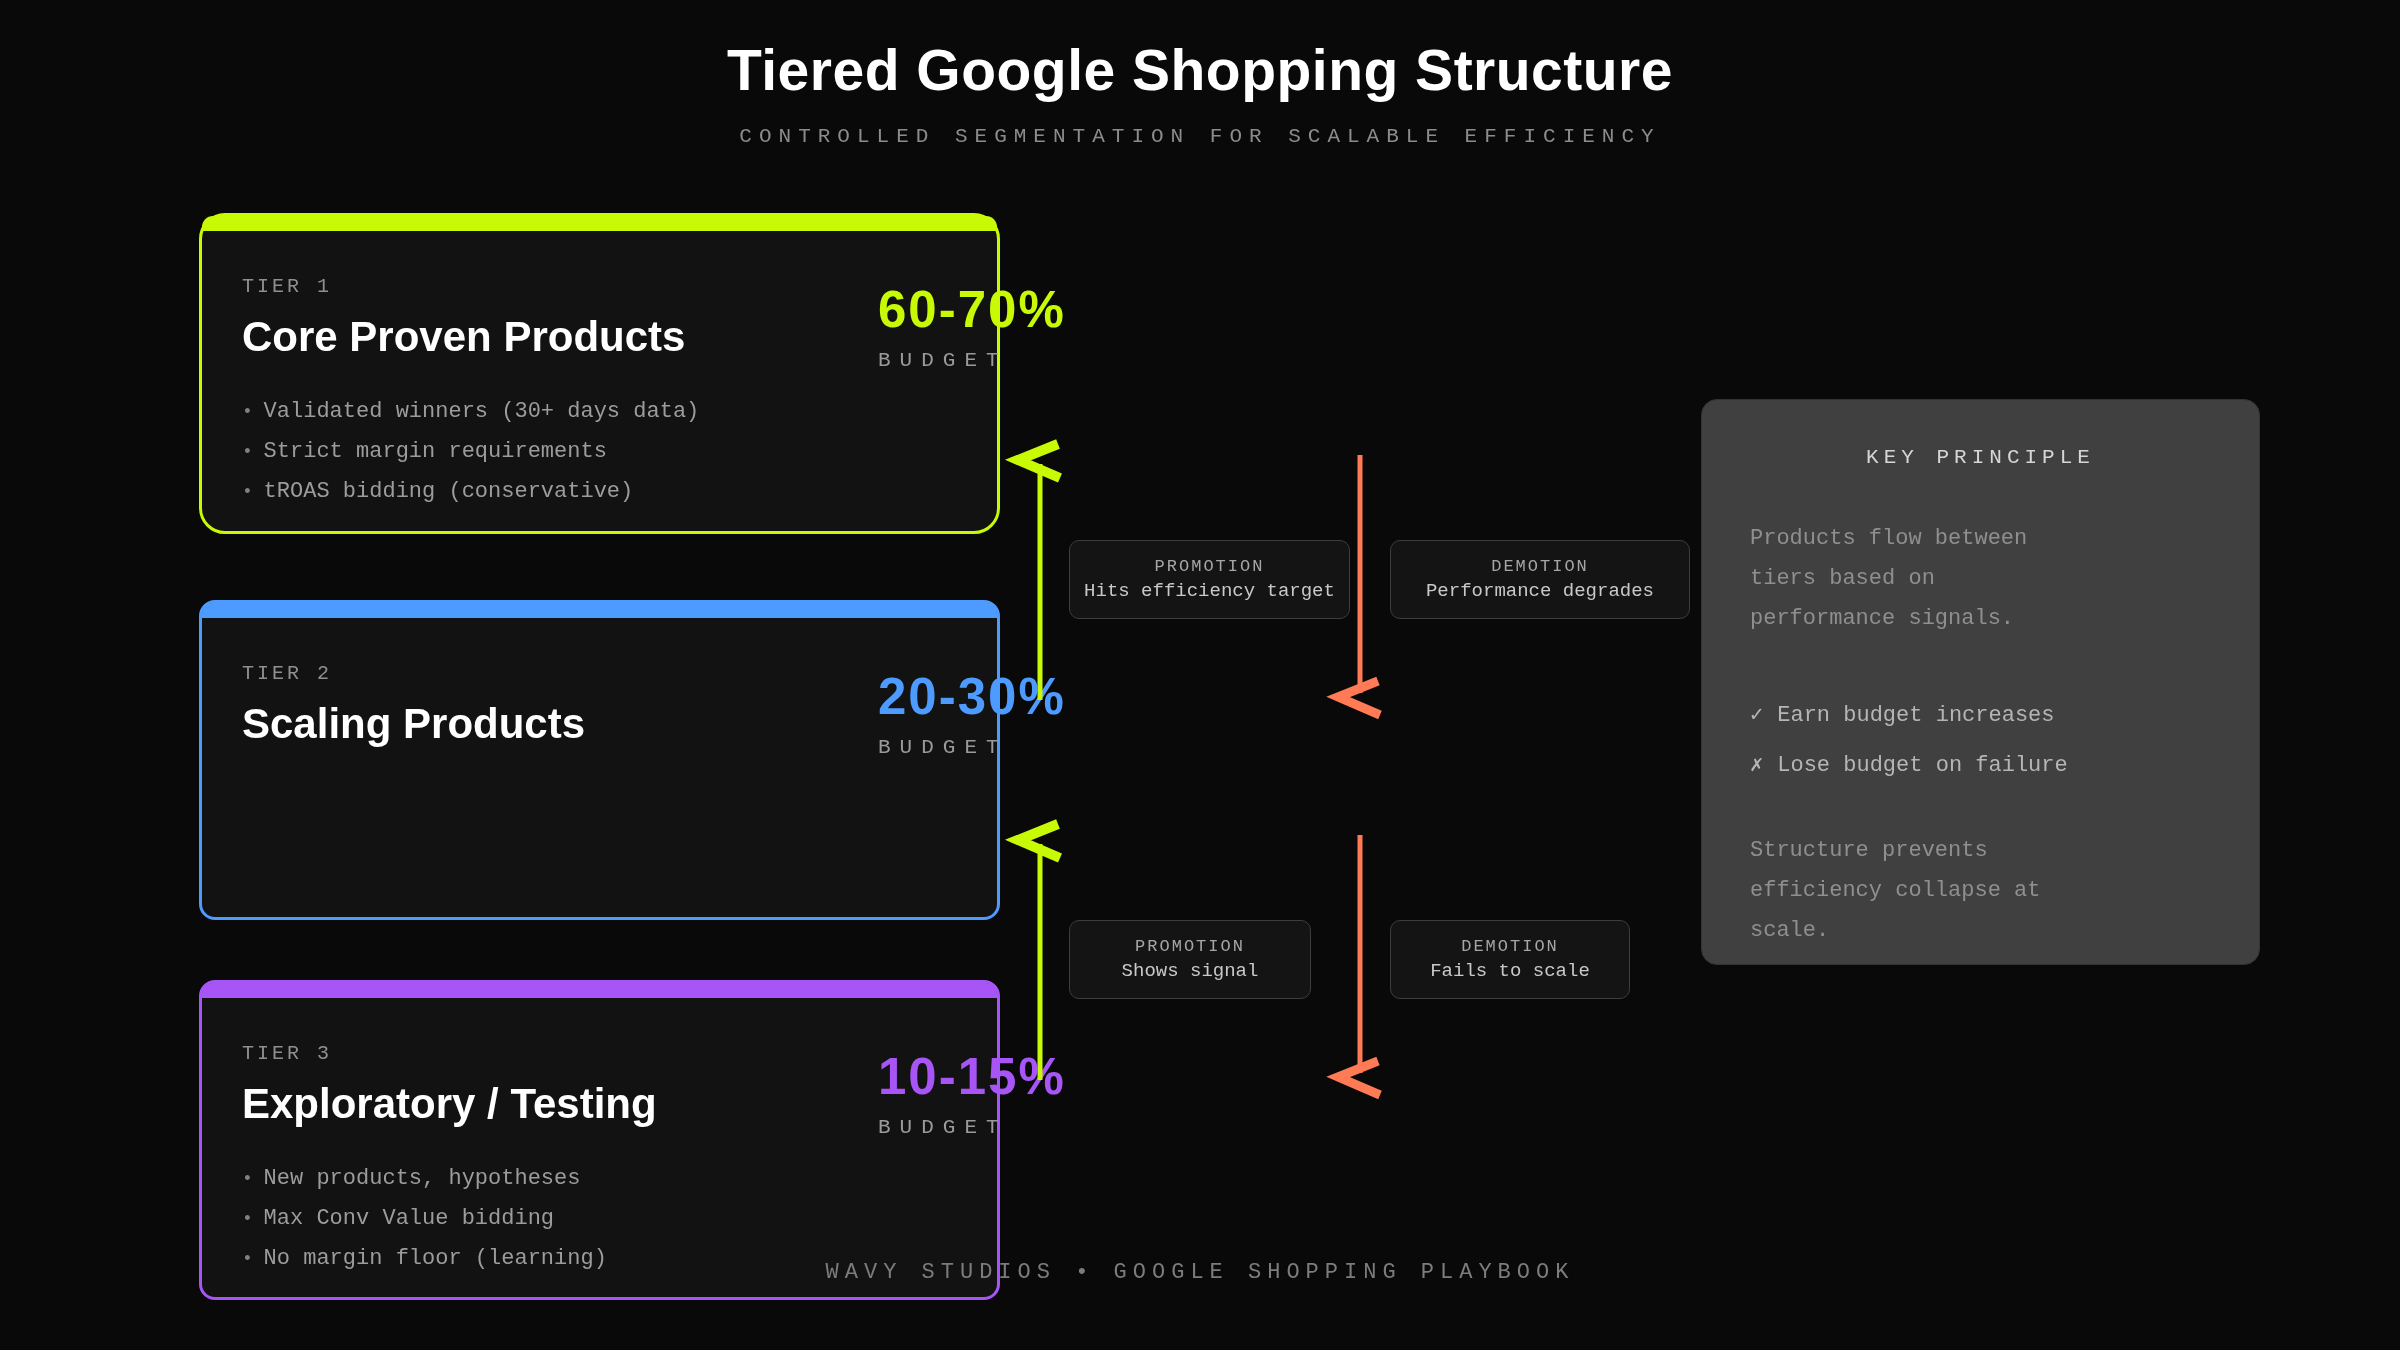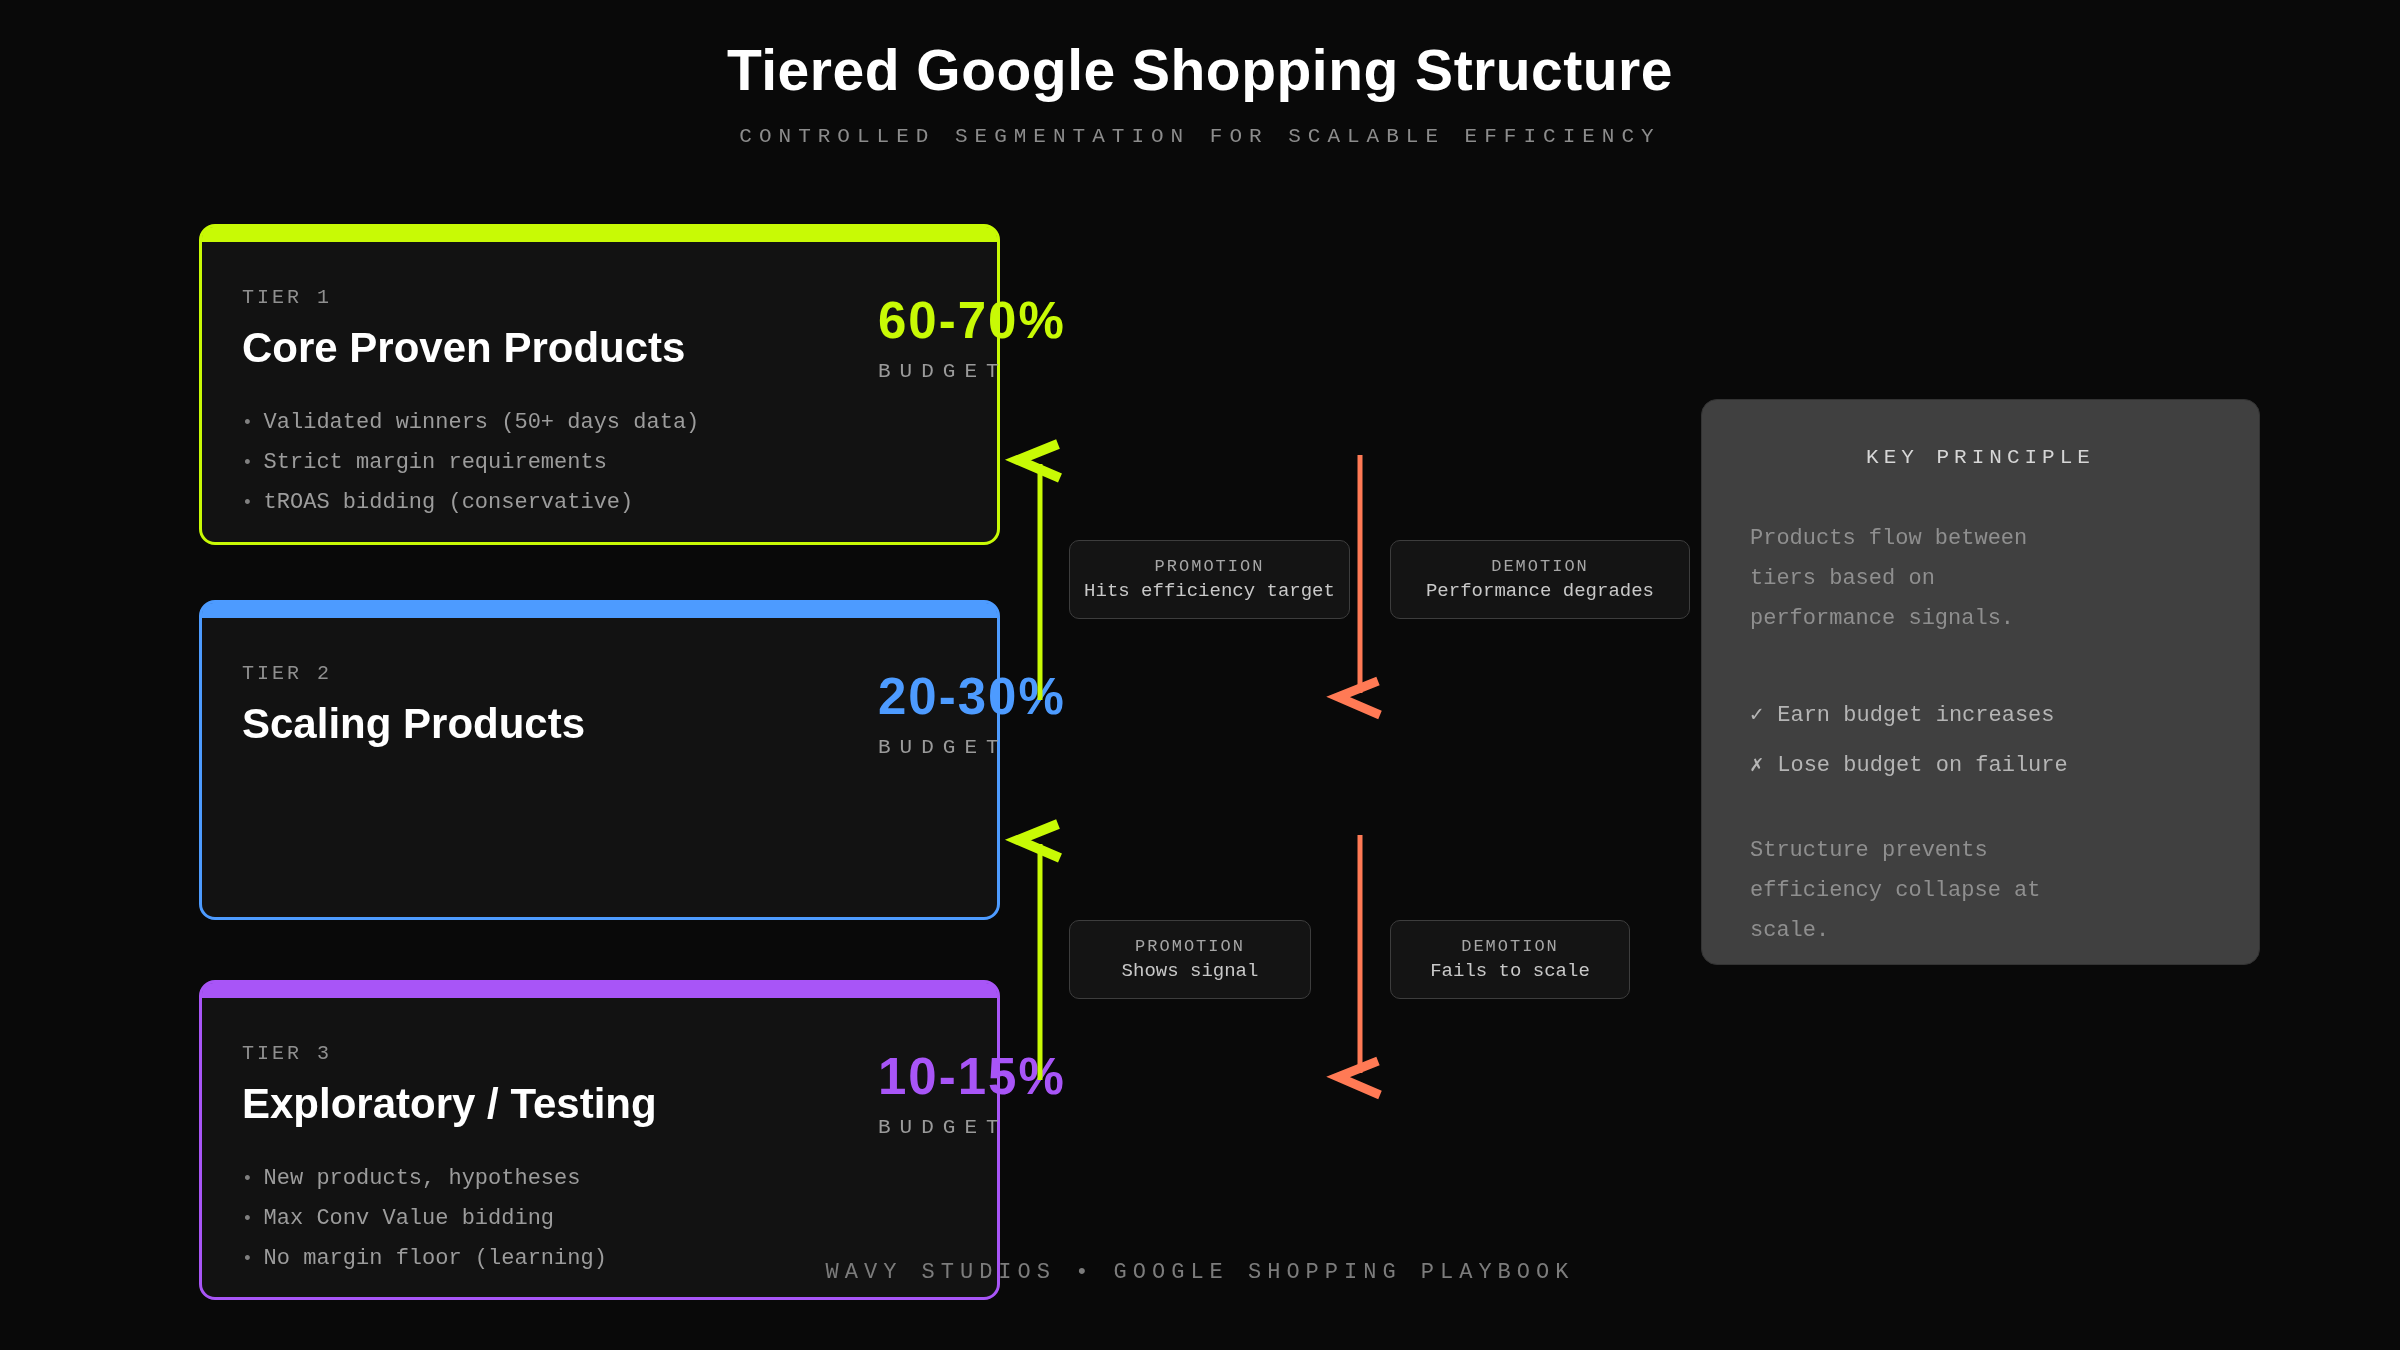--- a/index.html
+++ b/index.html
@@ -18,21 +18,21 @@
   }
   .page-subtitle {
     margin-top:26px; font-size:21px; letter-spacing:7px; color:#8c8c8c;
   }
 
   
   .tier-card {
     position:absolute; left:199px; width:801px; height:321px;
     background:#121212; border:3px solid var(--accent); border-radius:16px;
   }
-  .tier-1 { top:224px; --accent:#C8FA05; }
+  .tier-1 { top:213px;border-radius:26px; --accent:#C8FA05; }
   .tier-2 { top:600px; height:320px; --accent:#4D9BFF; }
   .tier-3 { top:980px; height:320px; --accent:#A855F7; }
   .tier-accent-bar {
     height:15px; background:var(--accent); border-radius:11px 11px 0 0;
   }
   .card-body { padding:44px 40px 0 40px; }
   .tier-label { font-size:20px; letter-spacing:3px; color:#8f8f8f; }
   .tier-title {
     font-family:"Liberation Sans","DejaVu Sans",sans-serif;
     font-weight:700; font-size:42px; line-height:1; color:#ffffff; margin-top:18px;
@@ -99,21 +99,21 @@
     <h1 class="page-title">Tiered Google Shopping Structure</h1>
     <div class="page-subtitle">CONTROLLED SEGMENTATION FOR SCALABLE EFFICIENCY</div>
   </header>
 
   <section class="tier-card tier-1">
     <div class="tier-accent-bar"></div>
     <div class="card-body">
       <div class="tier-label">TIER 1</div>
       <div class="tier-title">Core Proven Products</div>
       <div class="tier-bullets">
-        <div class="bullet">Validated winners (50+ days data)</div>
+        <div class="bullet">Validated winners (30+ days data)</div>
         <div class="bullet">Strict margin requirements</div>
         <div class="bullet">tROAS bidding (conservative)</div>
       </div>
     </div>
     <div class="budget">
       <div class="budget-value">60-70%</div>
       <div class="budget-label">BUDGET</div>
     </div>
   </section>
 

